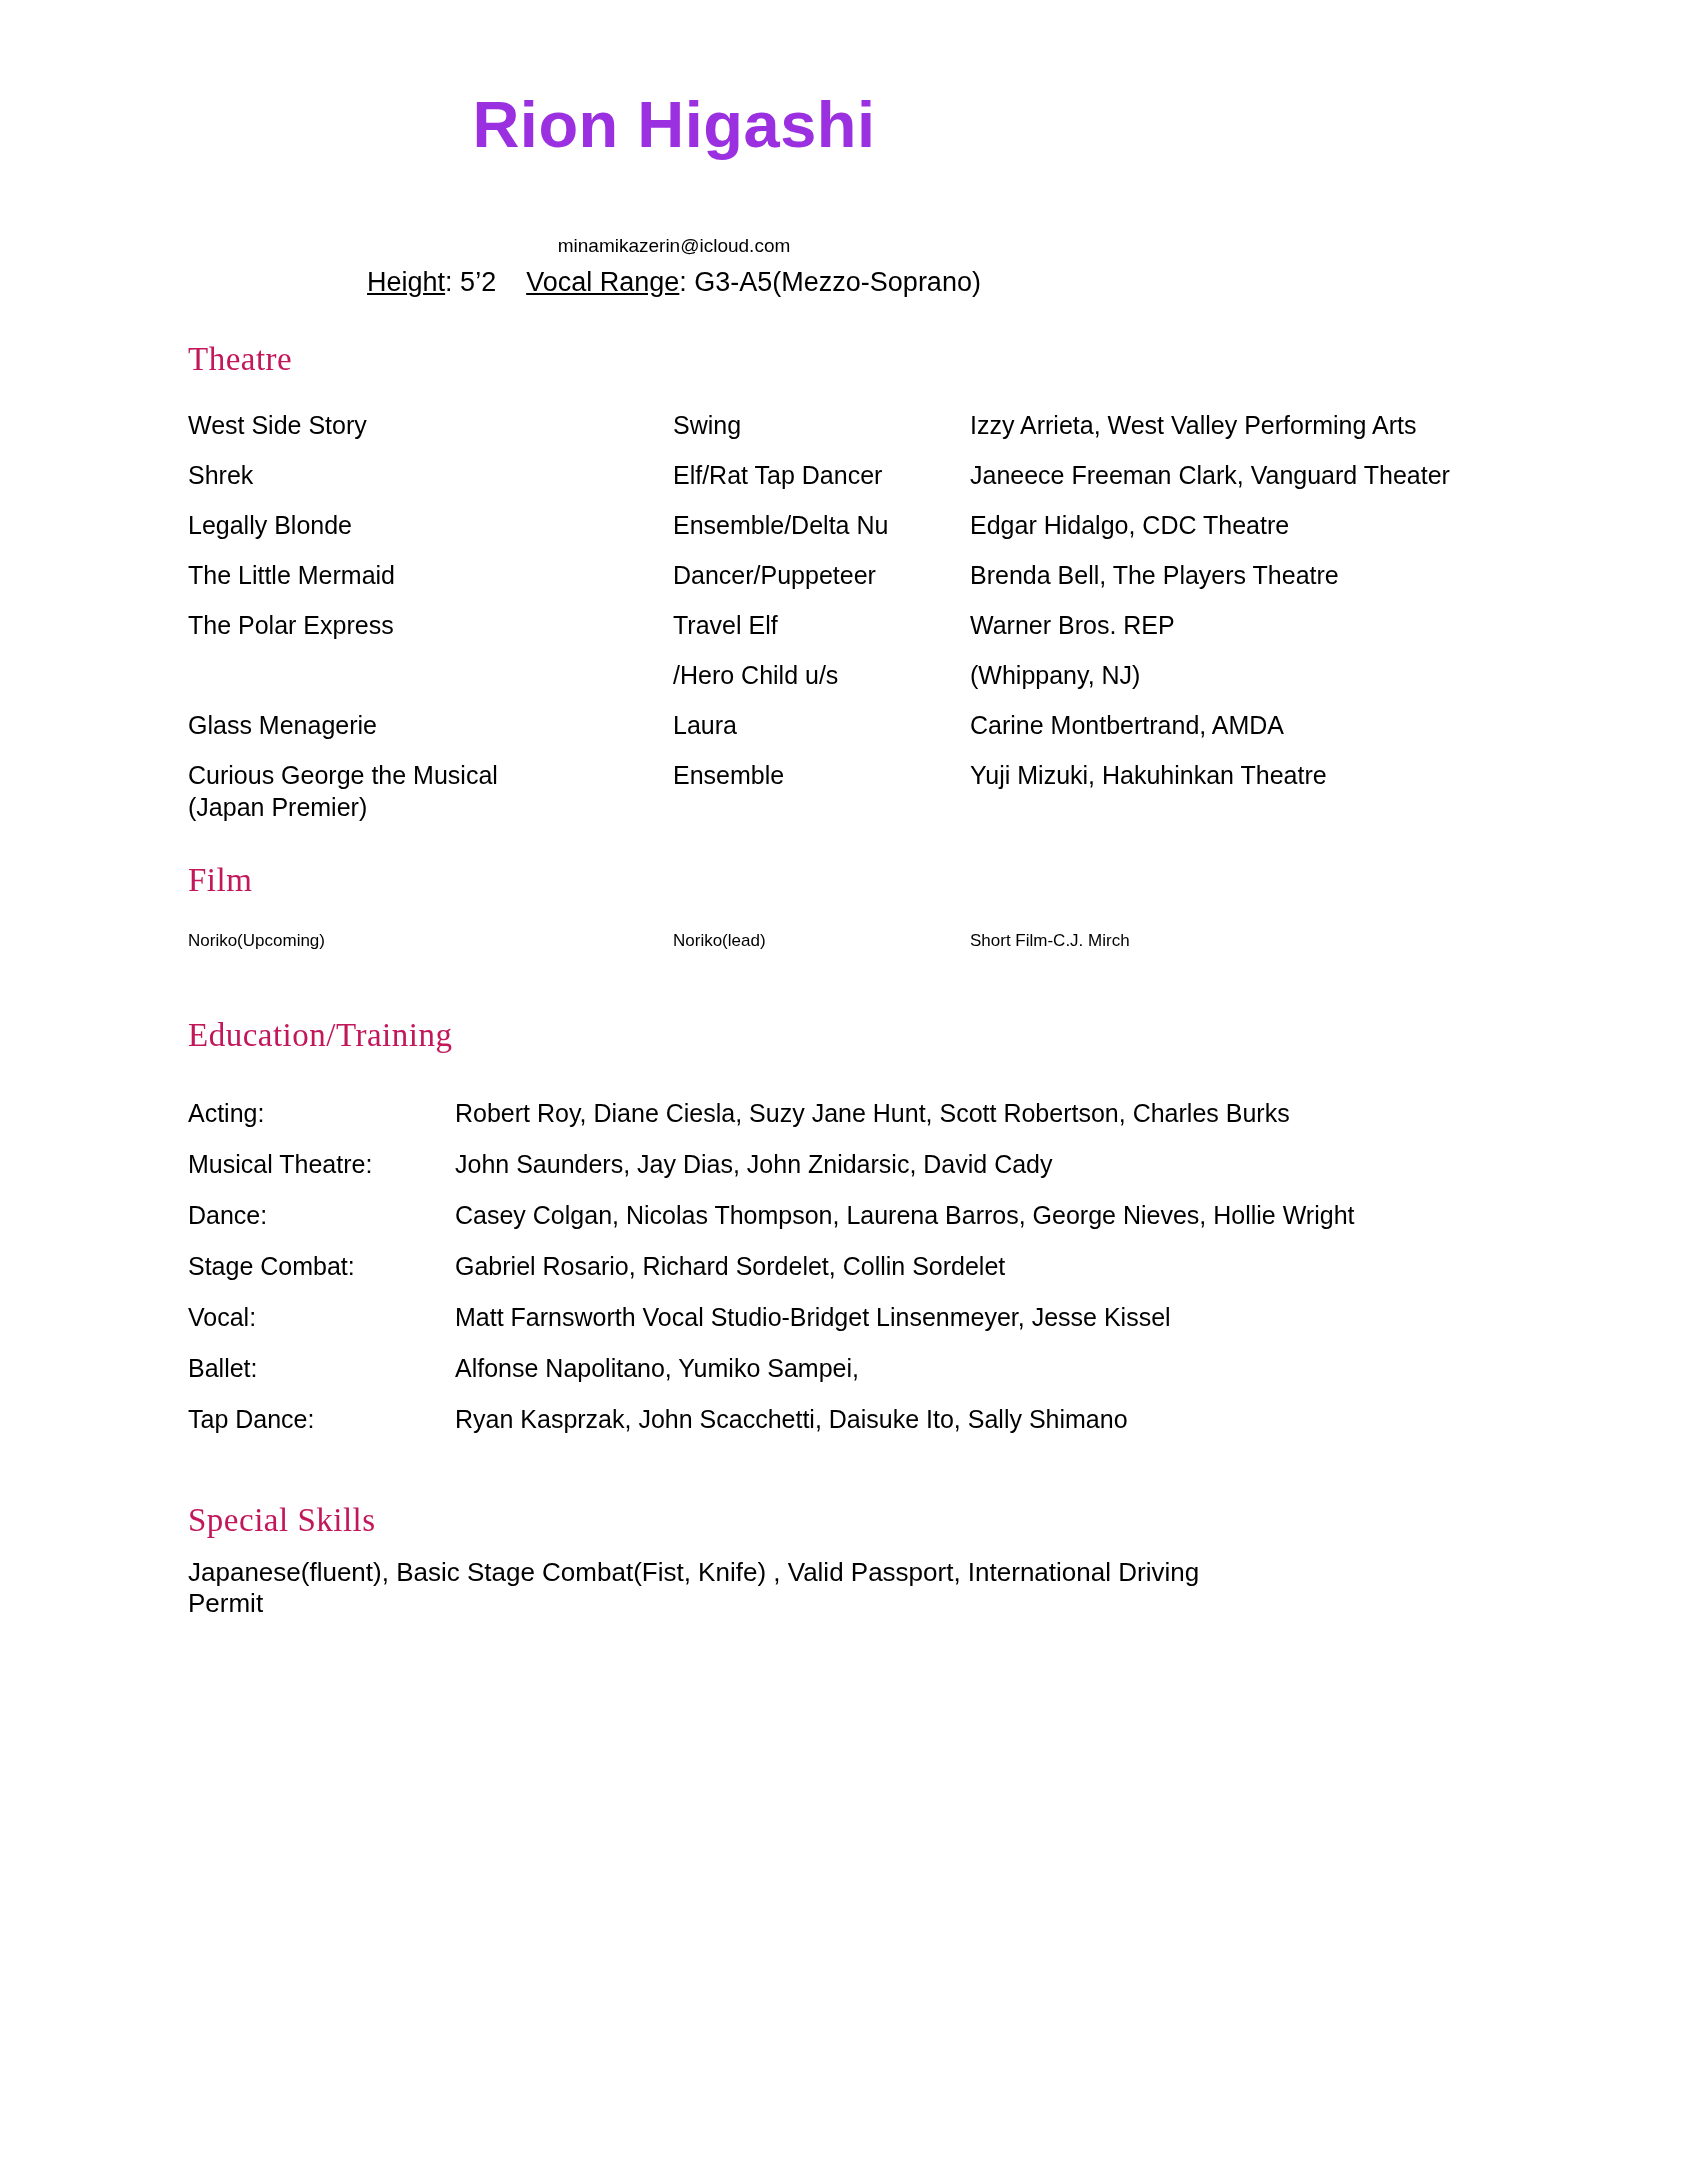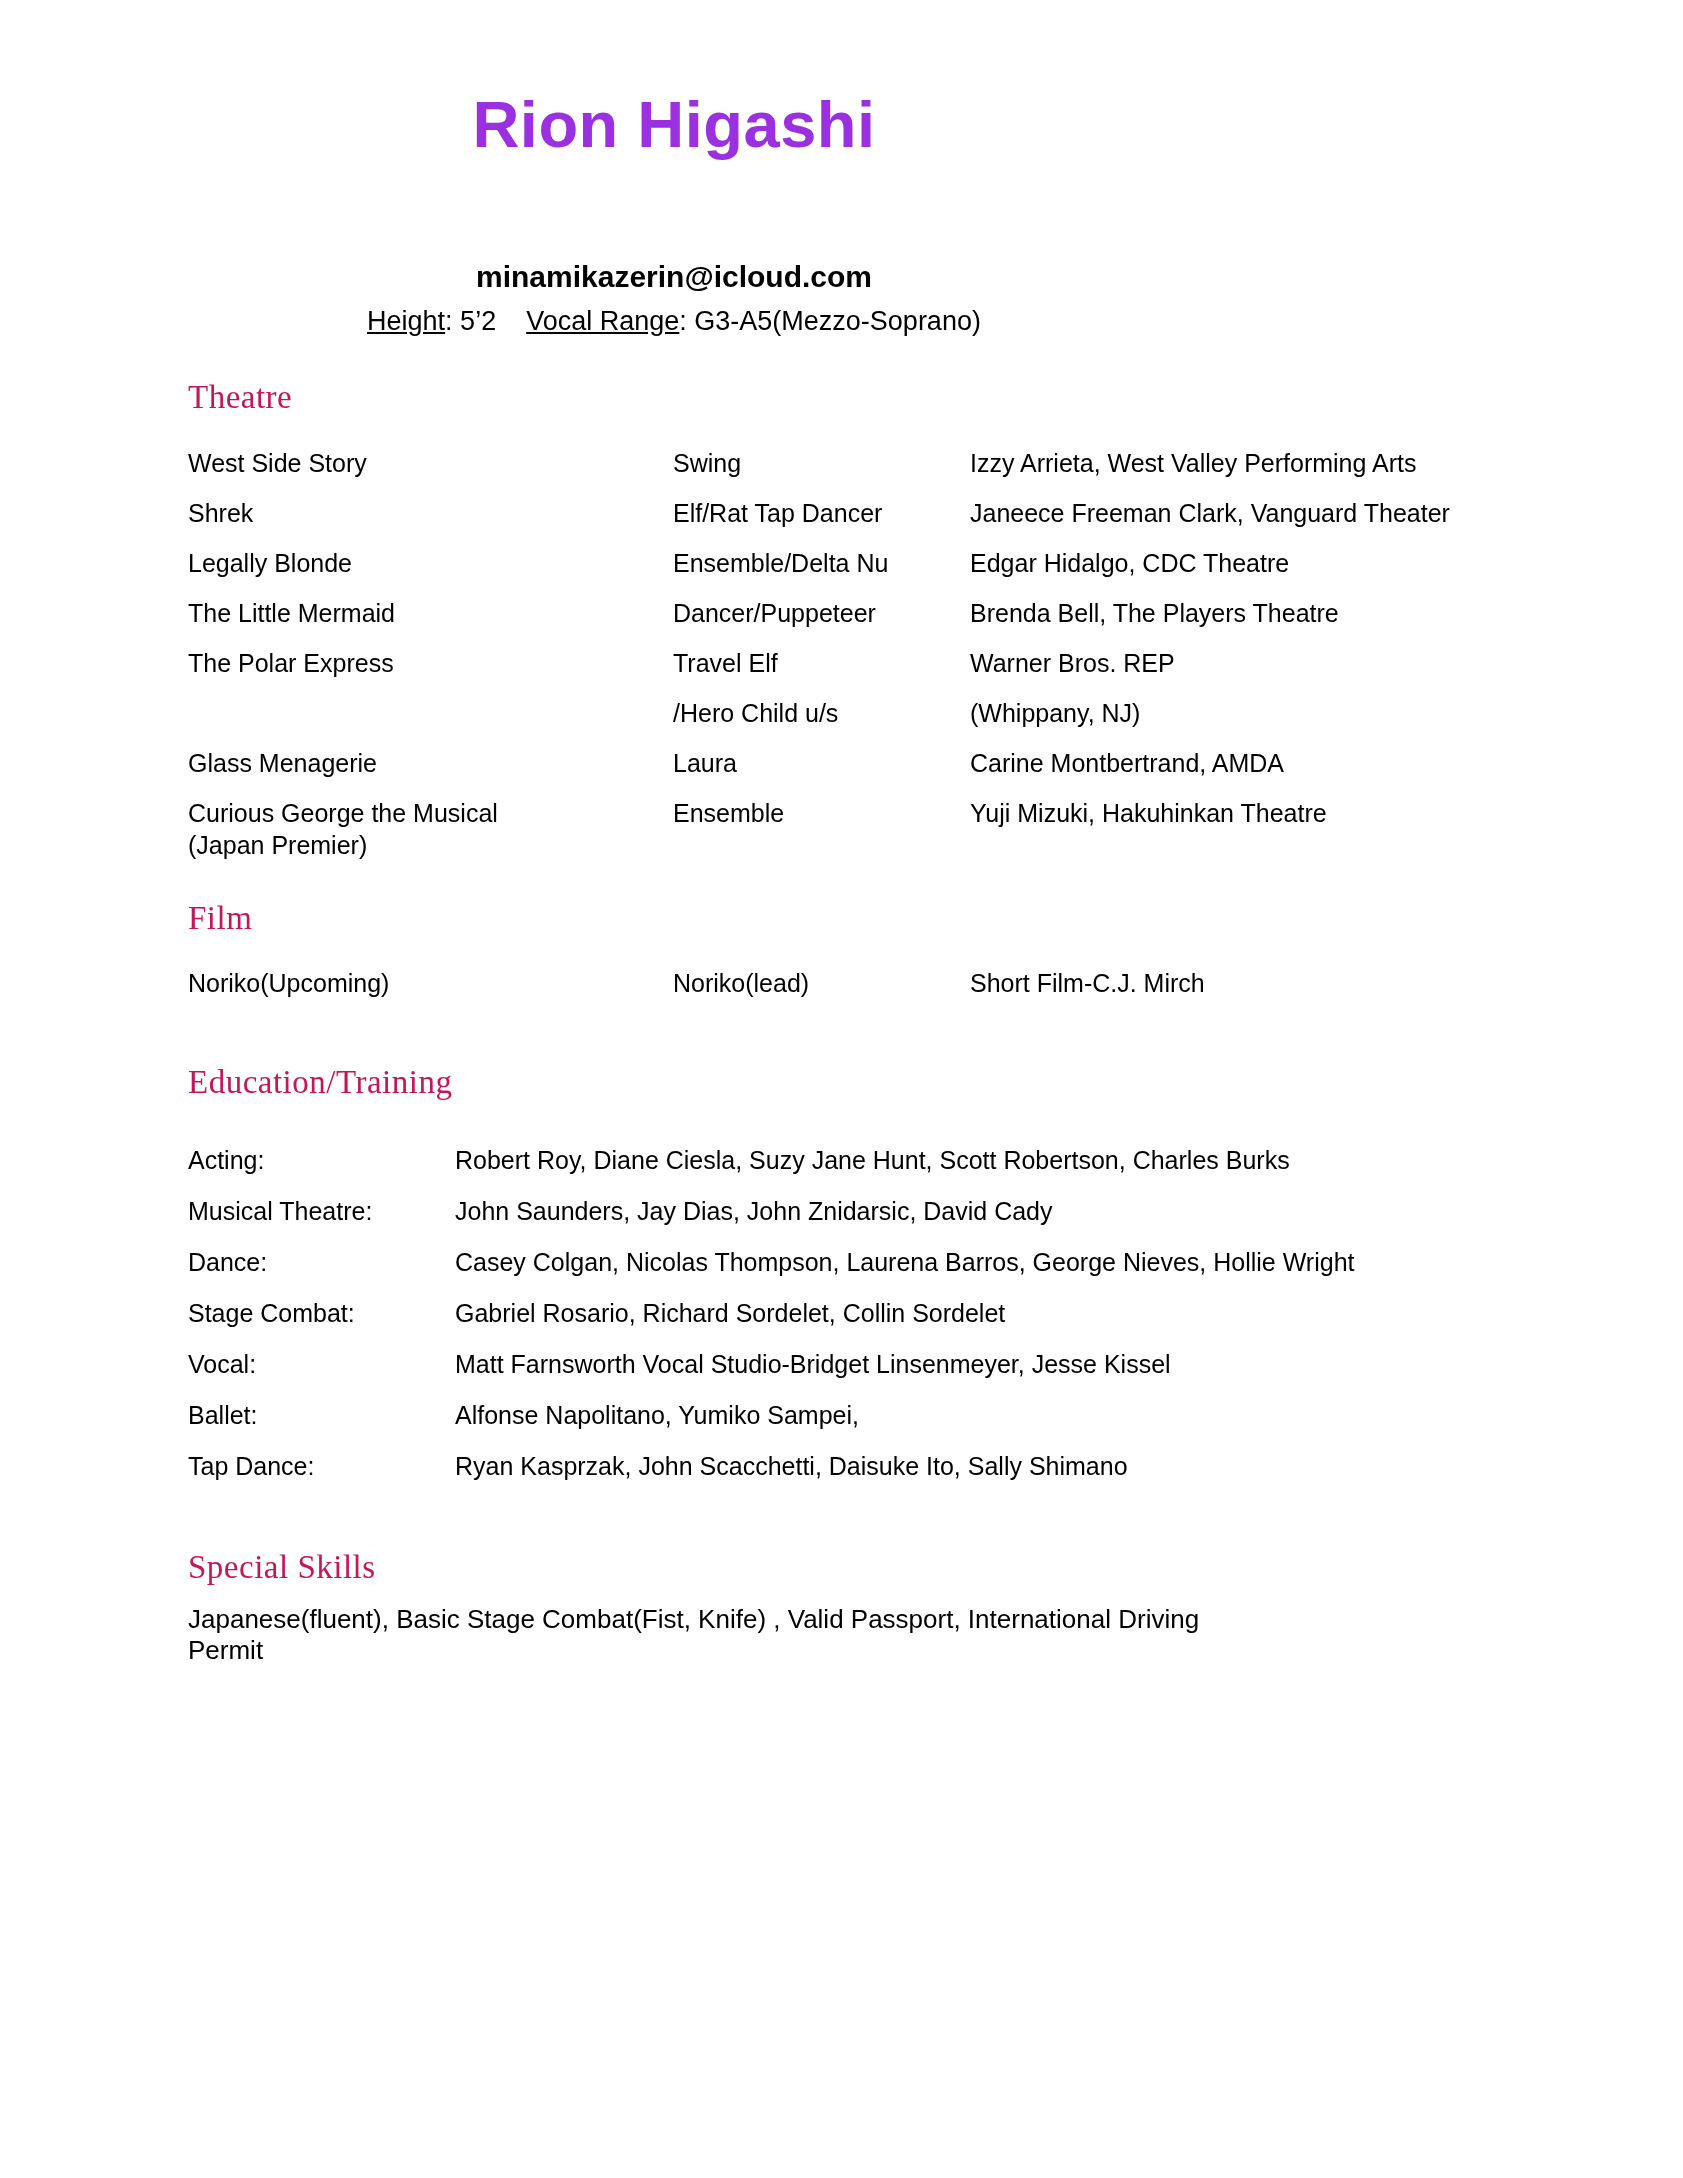--- a/index.html
+++ b/index.html
@@ -26,24 +26,23 @@
     text-align: center;
     font-size: 65px;
     font-weight: bold;
     color: #9b30e0;
     letter-spacing: 0.5px;
     margin: 20px 0 0 0;
     line-height: 1.1;
   }
   .contact {
     text-align: center;
-    font-size: 30px;
-    margin-top: 93px;
+    font-size: 19px;
+    margin-top: 71px;
     line-height: 1.5;
-    font-weight: bold;
   }
   .contact-line2 {
     text-align: center;
     font-size: 27px;
     line-height: 1.5;
     margin-top: 2px;
   }
   .u { text-decoration: underline; }
 
   
@@ -76,21 +75,21 @@
   .col-house { width: 604px; }
   .small-house { font-size: 22px; }
 
   
   .film-table {
     margin: 26px 0 0 69px;
     border-collapse: collapse;
     width: 1386px;
   }
   .film-table td {
-    font-size: 25px;
+    font-size: 17px;
     padding: 6px 0;
     vertical-align: top;
   }
 
   
   .edu-para {
     margin: 26px 0 0 69px;
     font-size: 27px;
     line-height: 1.38;
     width: 1317px;

